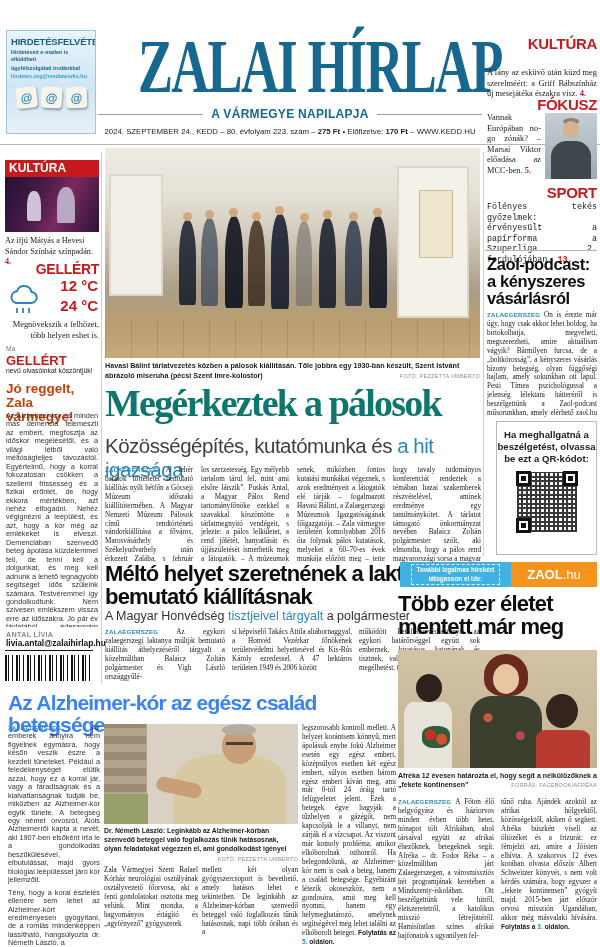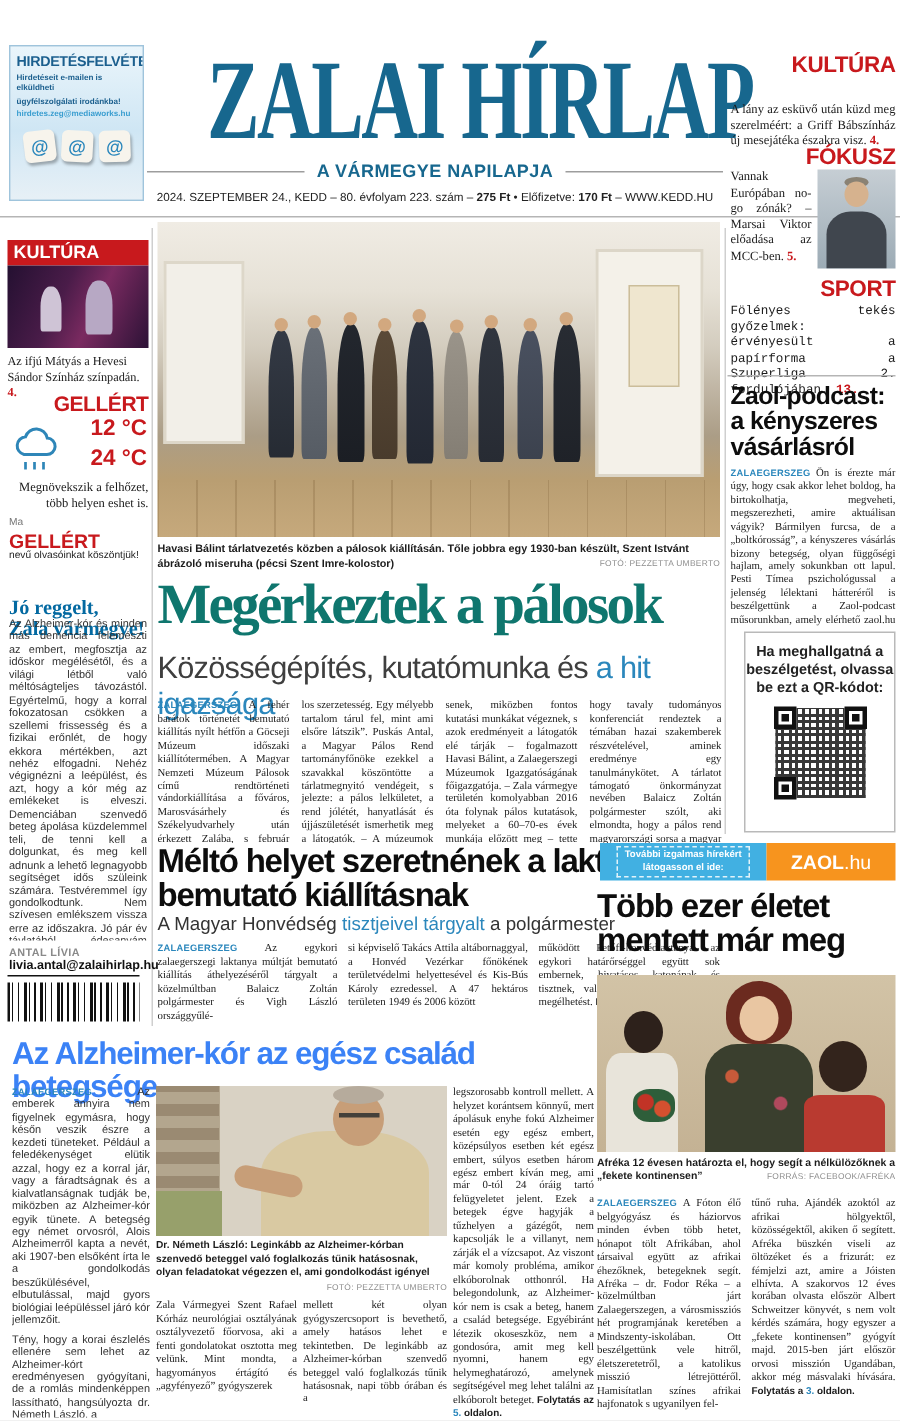--- a/index.html
+++ b/index.html
@@ -54,21 +54,21 @@
   .h-sub{font-family:"Liberation Sans",sans-serif;font-size:20.5px;color:#3f3f3f;letter-spacing:-0.5px;}
   .h-2{font-family:"Liberation Sans",sans-serif;font-weight:bold;color:#0d0d0d;font-size:22px;letter-spacing:-0.8px;line-height:1.05;}
   .h-2sub{font-family:"Liberation Sans",sans-serif;font-size:12.5px;color:#333;}
   .h-3{font-family:"Liberation Sans",sans-serif;font-weight:bold;color:#3b82f6;font-size:21px;letter-spacing:-0.8px;line-height:1.05;}
 
   
   #lkult{left:5px;top:160px;width:94px;height:17px;background:#c8191d;color:#fff;
          font-family:"Liberation Sans",sans-serif;font-weight:bold;font-size:12px;line-height:17px;padding-left:4px;box-sizing:border-box;}
   .lcap{font-size:8.2px;line-height:1.3;}
   .wx-temp{font-family:"Liberation Sans",sans-serif;font-weight:bold;font-size:15px;color:#c8191d;text-align:right;}
-  .green-title{font-family:Liberation Serif, serif;font-weight:bold;font-size:13.5px;color:#0369a1;line-height:1.05;margin-top:16px;}
+  .green-title{font-family:Liberation Sans, sans-serif;font-weight:bold;font-size:13.5px;color:#c2410c;line-height:1.05;}
   .author{font-family:"Liberation Sans",sans-serif;font-weight:bold;font-size:7.2px;color:#8a8a8a;letter-spacing:.3px;}
   .author-mail{font-family:"Liberation Sans",sans-serif;font-weight:bold;font-size:8.4px;color:#111;}
   #barcode{left:5px;top:655px;width:88px;height:26px;
      background:repeating-linear-gradient(90deg,#111 0 2px,#fff 2px 3px,#111 3px 4px,#fff 4px 7px,#111 7px 8px,#fff 8px 11px);}
 
   
   .photo{overflow:hidden;}
   .ph-head{position:absolute;border-radius:50%;background:#d2a87f;}
   .person{position:absolute;border-radius:45% 45% 8% 8%;}
 

